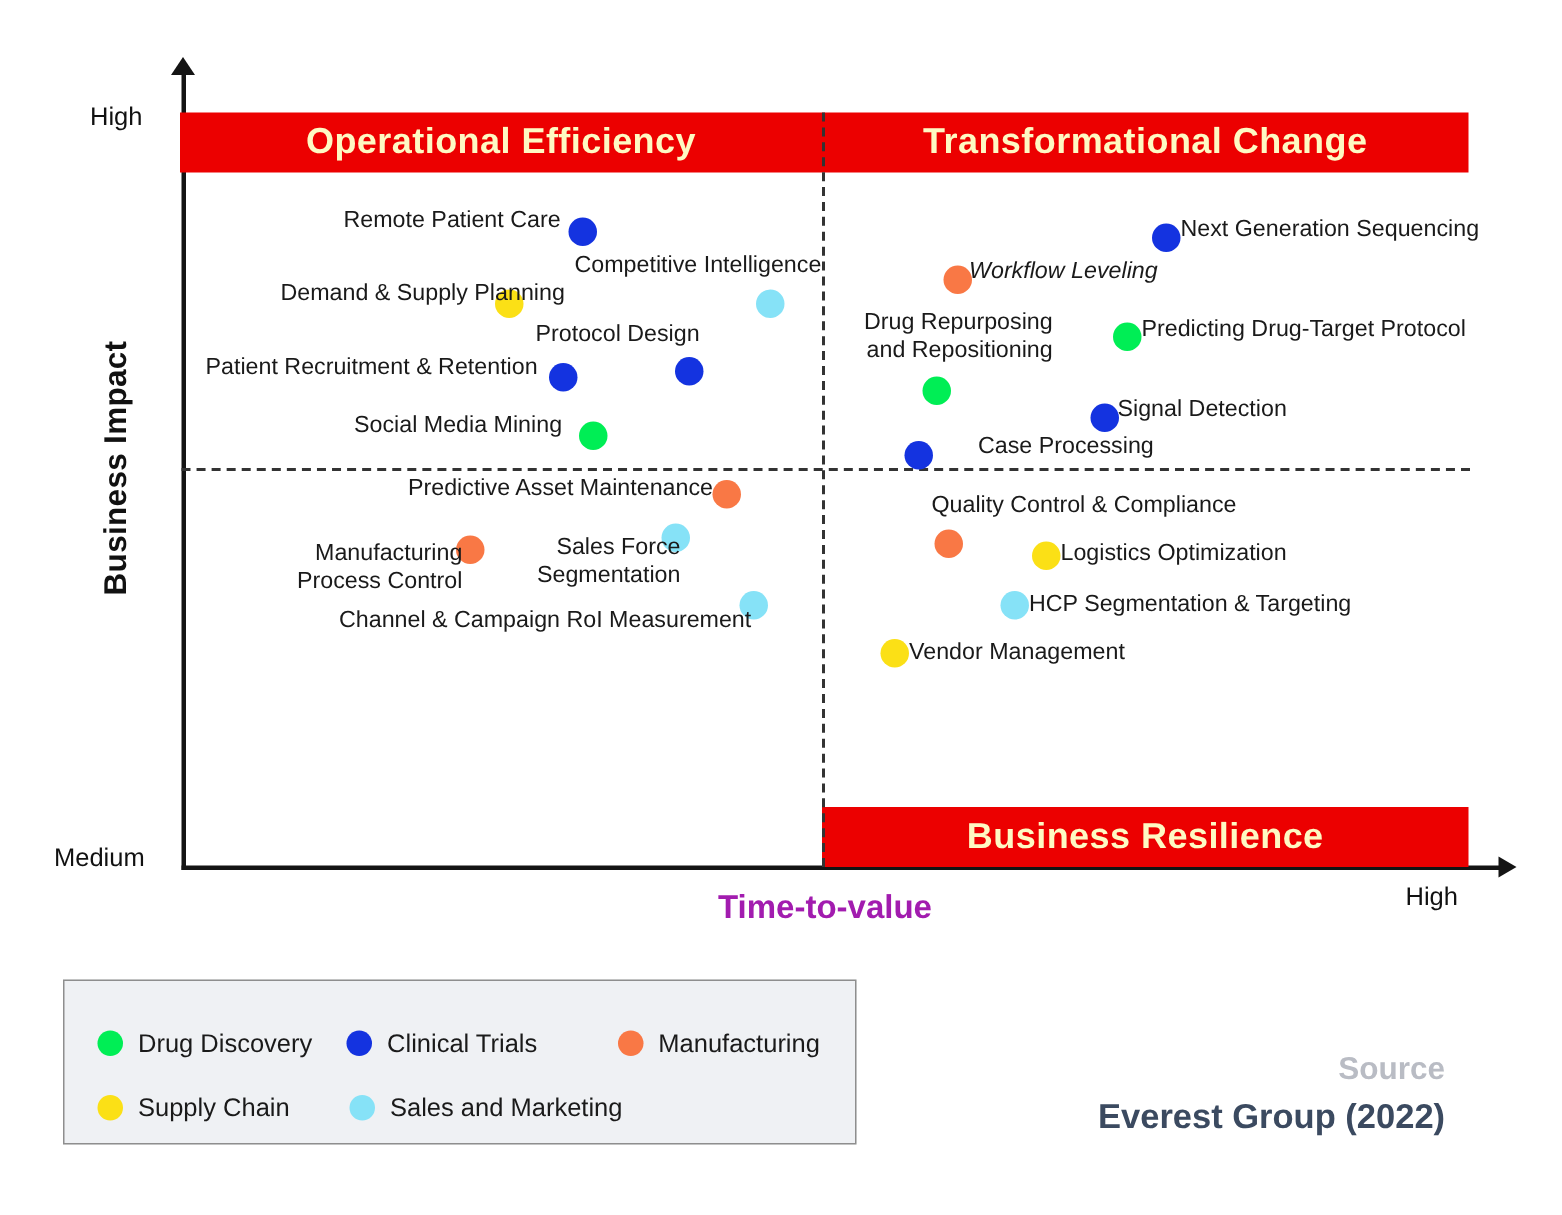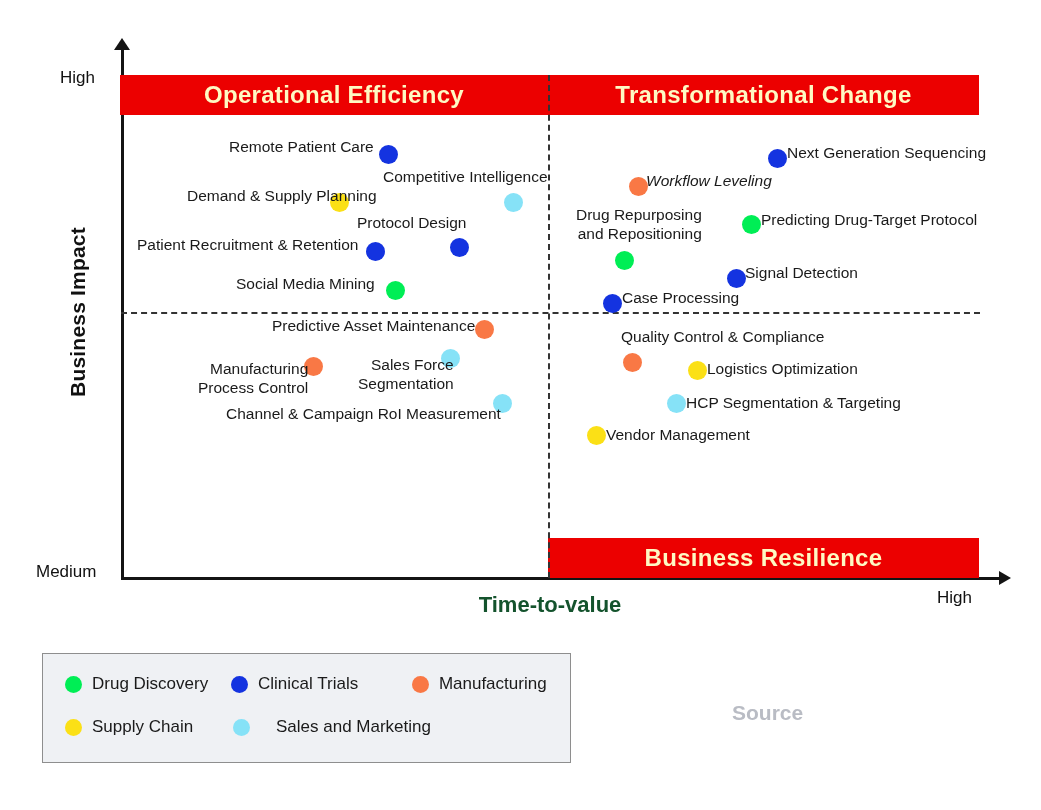--- a/index.html
+++ b/index.html
@@ -68,21 +68,21 @@
     letter-spacing: .2px;
   }
   .x-axis-title {
     position: absolute;
     left: 290px;
     top: 592px;
     width: 520px;
     text-align: center;
     font-size: 22px;
     font-weight: bold;
-    color: #14532d;
+    color: #a21caf;
   }
   .tick-label {
     position: absolute;
     font-size: 17px;
     color: #111111;
     white-space: nowrap;
   }
   .tick-high-y   { left: 60px;  top: 68px;  }
   .tick-medium-y { left: 36px;  top: 562px; }
   .tick-high-x   { left: 937px; top: 588px; }
@@ -146,21 +146,21 @@
     top: 653px;
     width: 529px;
     height: 110px;
     background: #eff1f4;
     border: 1px solid #8e8e8e;
     box-sizing: border-box;
     padding: 20px 0 0 22px;
   }
   .legend-row {
     display: flex;
-    align-items: flex-start;
+    align-items: center;
     height: 43px;
   }
   .legend-item {
     display: flex;
     align-items: center;
   }
   .legend-dot {
     width: 17px;
     height: 17px;
     border-radius: 50%;
@@ -169,21 +169,21 @@
   }
   .legend-text {
     font-size: 17px;
     color: #1a1a1a;
     white-space: nowrap;
   }
   .li-0 { width: 168px; }
   .li-1 { width: 183px; }
   .li-2 { width: 160px; }
   .li-3 { width: 168px; }
-  .li-4 { width: 200px; gap: 16px; }
+  .li-4 { width: 200px; }
 
   
   #source {
     position: absolute;
     left: 732px;
     top: 698px;
     text-align: right;
   }
   .source-label {
     font-size: 21px;
@@ -241,21 +241,21 @@
       <div class="pt" style="left: 629px; top: 177px; background: rgb(249, 120, 69);"></div>
       <div class="lbl right" style="left: 646px; top: 171px; font-style: italic;">Workflow Leveling</div>
       <div class="pt" style="left: 742px; top: 215px; background: rgb(0, 238, 85);"></div>
       <div class="lbl right" style="left: 761px; top: 210px;">Predicting Drug-Target Protocol</div>
       <div class="pt" style="left: 615px; top: 251px; background: rgb(0, 238, 85);"></div>
       <div class="lbl left" style="left: 576px; top: 205px;">Drug Repurposing
 and Repositioning</div>
       <div class="pt" style="left: 727px; top: 269px; background: rgb(20, 51, 224);"></div>
       <div class="lbl right" style="left: 745px; top: 263px;">Signal Detection</div>
       <div class="pt" style="left: 603px; top: 294px; background: rgb(20, 51, 224);"></div>
-      <div class="lbl right" style="left: 622px; top: 288px; text-align: right;">Case Processing</div>
+      <div class="lbl right" style="left: 652px; top: 288px; text-align: right;">Case Processing</div>
       <div class="pt" style="left: 475px; top: 320px; background: rgb(249, 120, 69);"></div>
       <div class="lbl left" style="left: 272px; top: 316px;">Predictive Asset Maintenance</div>
       <div class="pt" style="left: 441px; top: 349px; background: rgb(134, 226, 247);"></div>
       <div class="lbl left" style="left: 358px; top: 355px;">Sales Force
 Segmentation</div>
       <div class="pt" style="left: 304px; top: 357px; background: rgb(249, 120, 69);"></div>
       <div class="lbl left" style="left: 198px; top: 359px;">Manufacturing
 Process Control</div>
       <div class="pt" style="left: 493px; top: 394px; background: rgb(134, 226, 247);"></div>
       <div class="lbl left" style="left: 226px; top: 404px;">Channel &amp; Campaign RoI Measurement</div>
@@ -291,15 +291,16 @@
       </div>
       <div class="legend-item li-4">
         <span class="legend-dot" style="background: rgb(134, 226, 247);"></span>
         <span class="legend-text">Sales and Marketing</span>
       </div>
     </div>
   </div>
 
   <div id="source">
     <div class="source-label">Source</div>
+    <div class="source-value">Everest Group (2022)</div>
   </div>
 
 </div>
 
 </body></html>

